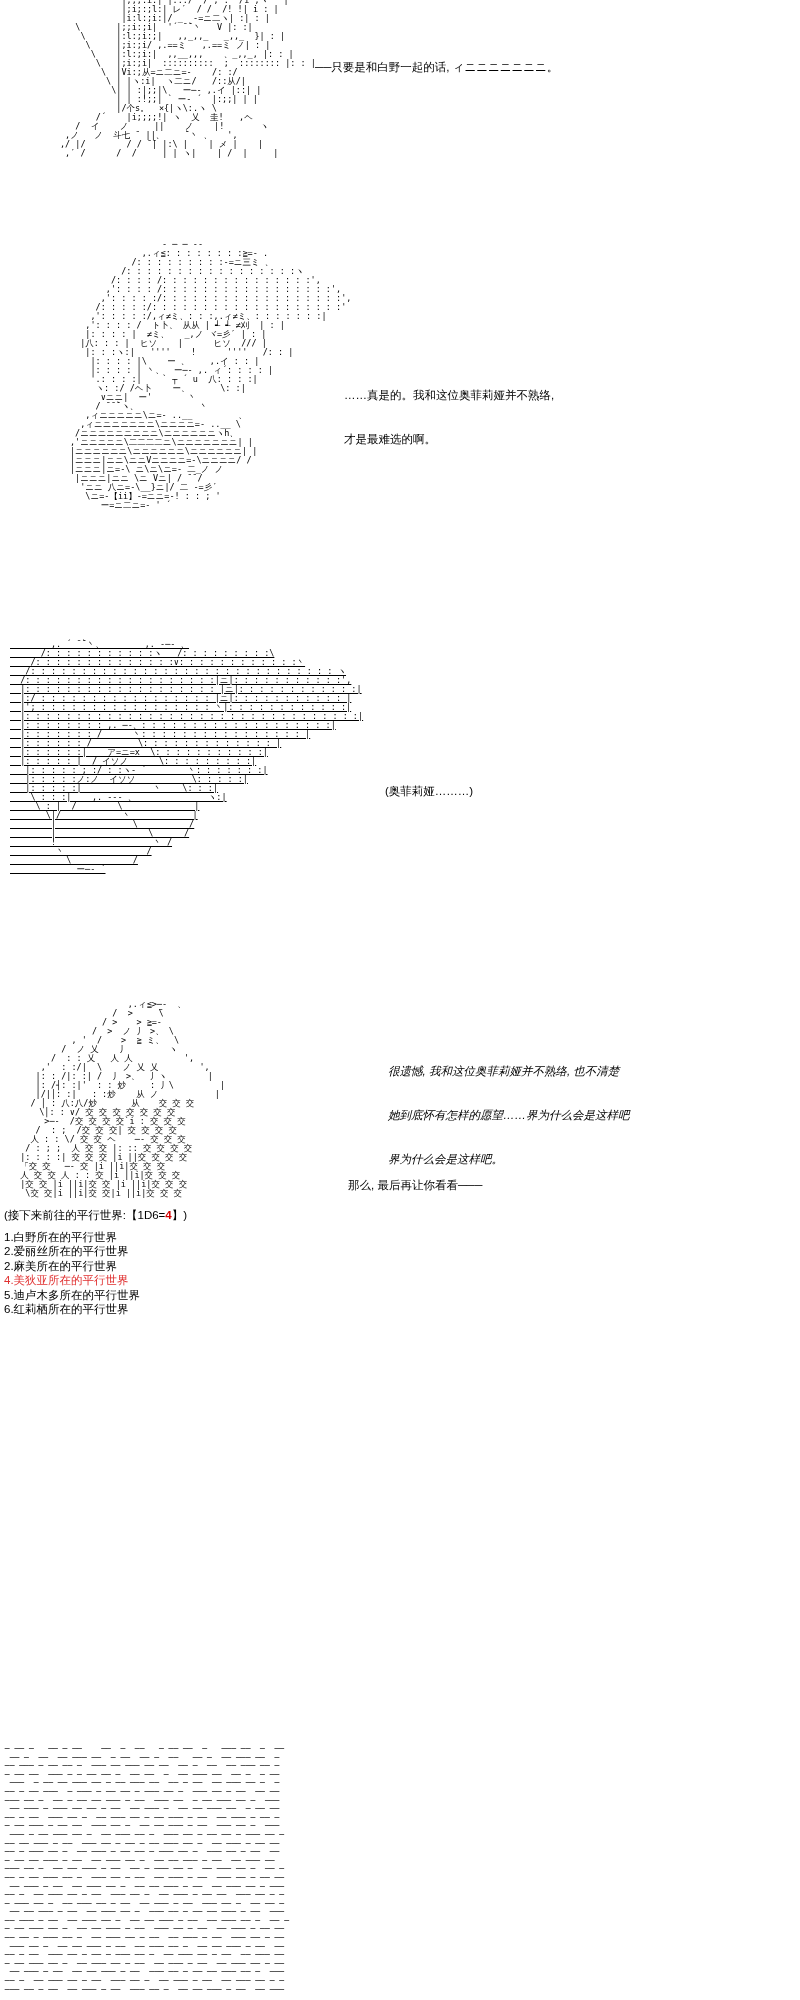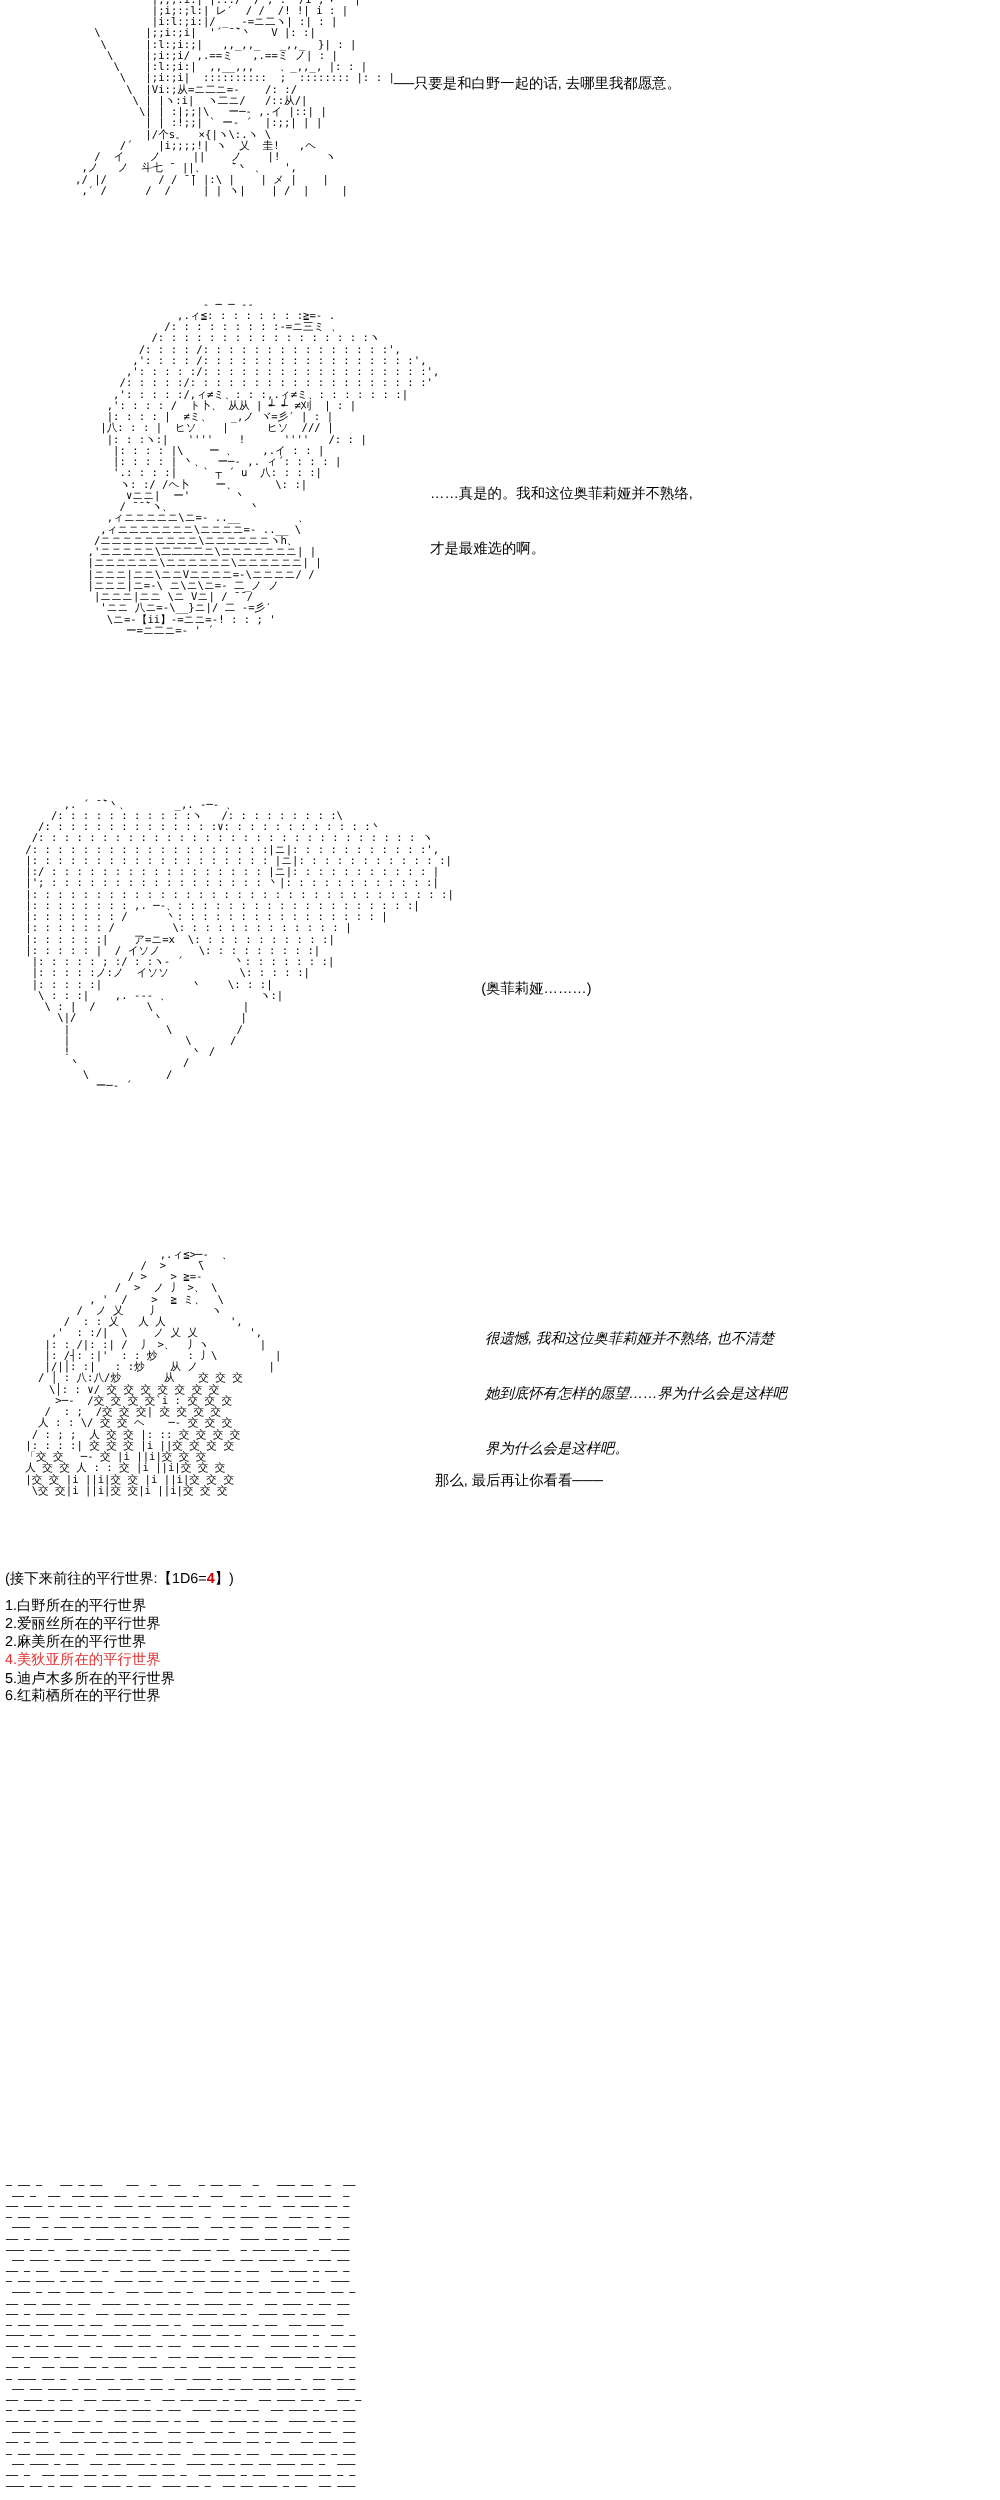--- a/index.html
+++ b/index.html
@@ -82,21 +82,21 @@
          \ | |ヽ:i|  ヽ二ニ/   /::从/|
           \| | :|;;|\   ー─‐ ,.イ |::| |
            | | :!;;| ` ー‐ ´  |:;;| | |
            |/个s。  ×{|ヽ\:.ヽ \
        /´    |i;;;;!| ヽ  乂  圭!   ,ヘ
    /  イ    ノ     ||    ノ    |!       ヽ
  ,ノ   ノ  斗七 ̄  ||、    ̄`丶 、   ',
 ,/ |/        / / ̄ ̄| |:\ |    | メ |    |
  ,′ /      /  /     | | ヽ|    | /  |     |</pre>
     <div class="dialog" style="left:315px;top:34px;">
-      <span class="line">──只要是和白野一起的话, 去哪里我都愿意。</span>
+      <span class="line">──只要是和白野一起的话, ィニニニニニニニ。</span>
     </div>
   </div>
 
   <div class="scene" style="position:absolute;left:0;top:240px;width:800px;">
     <pre class="aa" style="position:absolute;left:70px;top:0;">                  ‐ ─ ─ ‐-
               ,.ィ≦: : : : : : : :≧=- .
             /: : : : : : : : :-=ニ三ミ 、
           /: : : : : : : : : : : : : : : : :ヽ
         /: : : : /: : : : : : : : : : : : : : :',
        ,': : : : /: : : : : : : : : : : : : : : : :',
@@ -124,21 +124,21 @@
   'ニニ 八ニ=-\__}ニ|/ 二 -=彡′
    \ニ=-【ii】-=ニニ=-! : : ; '
       ー=ニ二ニ=- ' ´</pre>
     <div class="dialog" style="left:344px;top:122px;">
       <span class="line">……真是的。我和这位奥菲莉娅并不熟络,</span>
       <span class="line">才是最难选的啊。</span>
     </div>
   </div>
 
   <div class="scene" style="position:absolute;left:0;top:640px;width:800px;">
-    <pre class="aa" style="position:absolute;left:10px;top:0;">        ,. ´ ̄ ̄`丶、       _,. -─- 、
+    <pre class="aa" style="position:absolute;left:10px;top:0;text-decoration:underline;">        ,. ´ ̄ ̄`丶、       _,. -─- 、
       /: : : : : : : : : : :ヽ   /: : : : : : : : :\
     /: : : : : : : : : : : : : :∨: : : : : : : : : : : :丶
    /: : : : : : : : : : : : : : : : : : : : : : : : : : : : : : ヽ
   /: : : : : : : : : : : : : : : : : : :|ニ|: : : : : : : : : : :',
   |: : : : : : : : : : : : : : : : : : : |ニ|: : : : : : : : : : : :|
   |:/ : : : : : : : : : : : : : : : : : |ニ|: : : : : : : : : : : |
   |'; : : : : : : : : : : : : : : : : : 丶|: : : : : : : : : : : :|
   |: : : : : : : : : : : : : : : : : : : : : : : : : : : : : : : : :|
   |: : : : : : : : ,. ─-、: : : : : : : : : : : : : : : : : : :|
   |: : : : : : : /      丶: : : : : : : : : : : : : : : : |
@@ -188,21 +188,21 @@
     <div class="dialog" style="left:388px;top:38px;font-style:italic;">
       <span class="line">很遗憾, 我和这位奥菲莉娅并不熟络, 也不清楚</span>
       <span class="line">她到底怀有怎样的愿望……界为什么会是这样吧</span>
       <span class="line">界为什么会是这样吧。</span>
     </div>
     <div class="dialog" style="left:348px;top:152px;">
       <span class="line">那么, 最后再让你看看───</span>
     </div>
   </div>
 
-  <div class="choice-block" style="left:4px;top:1256px;">
+  <div class="choice-block" style="left:4px;top:1208px;">
     <span class="choice-head"><span>(接下来前往的平行世界:【1D6=</span><span class="roll-num">4</span><span>】)</span></span>
     <span class="choice-item">1.白野所在的平行世界</span>
     <span class="choice-item">2.爱丽丝所在的平行世界</span>
     <span class="choice-item">2.麻美所在的平行世界</span>
     <span class="choice-item hl">4.美狄亚所在的平行世界</span>
     <span class="choice-item">5.迪卢木多所在的平行世界</span>
     <span class="choice-item">6.红莉栖所在的平行世界</span>
   </div>
 
   <div class="bottom-aa">

